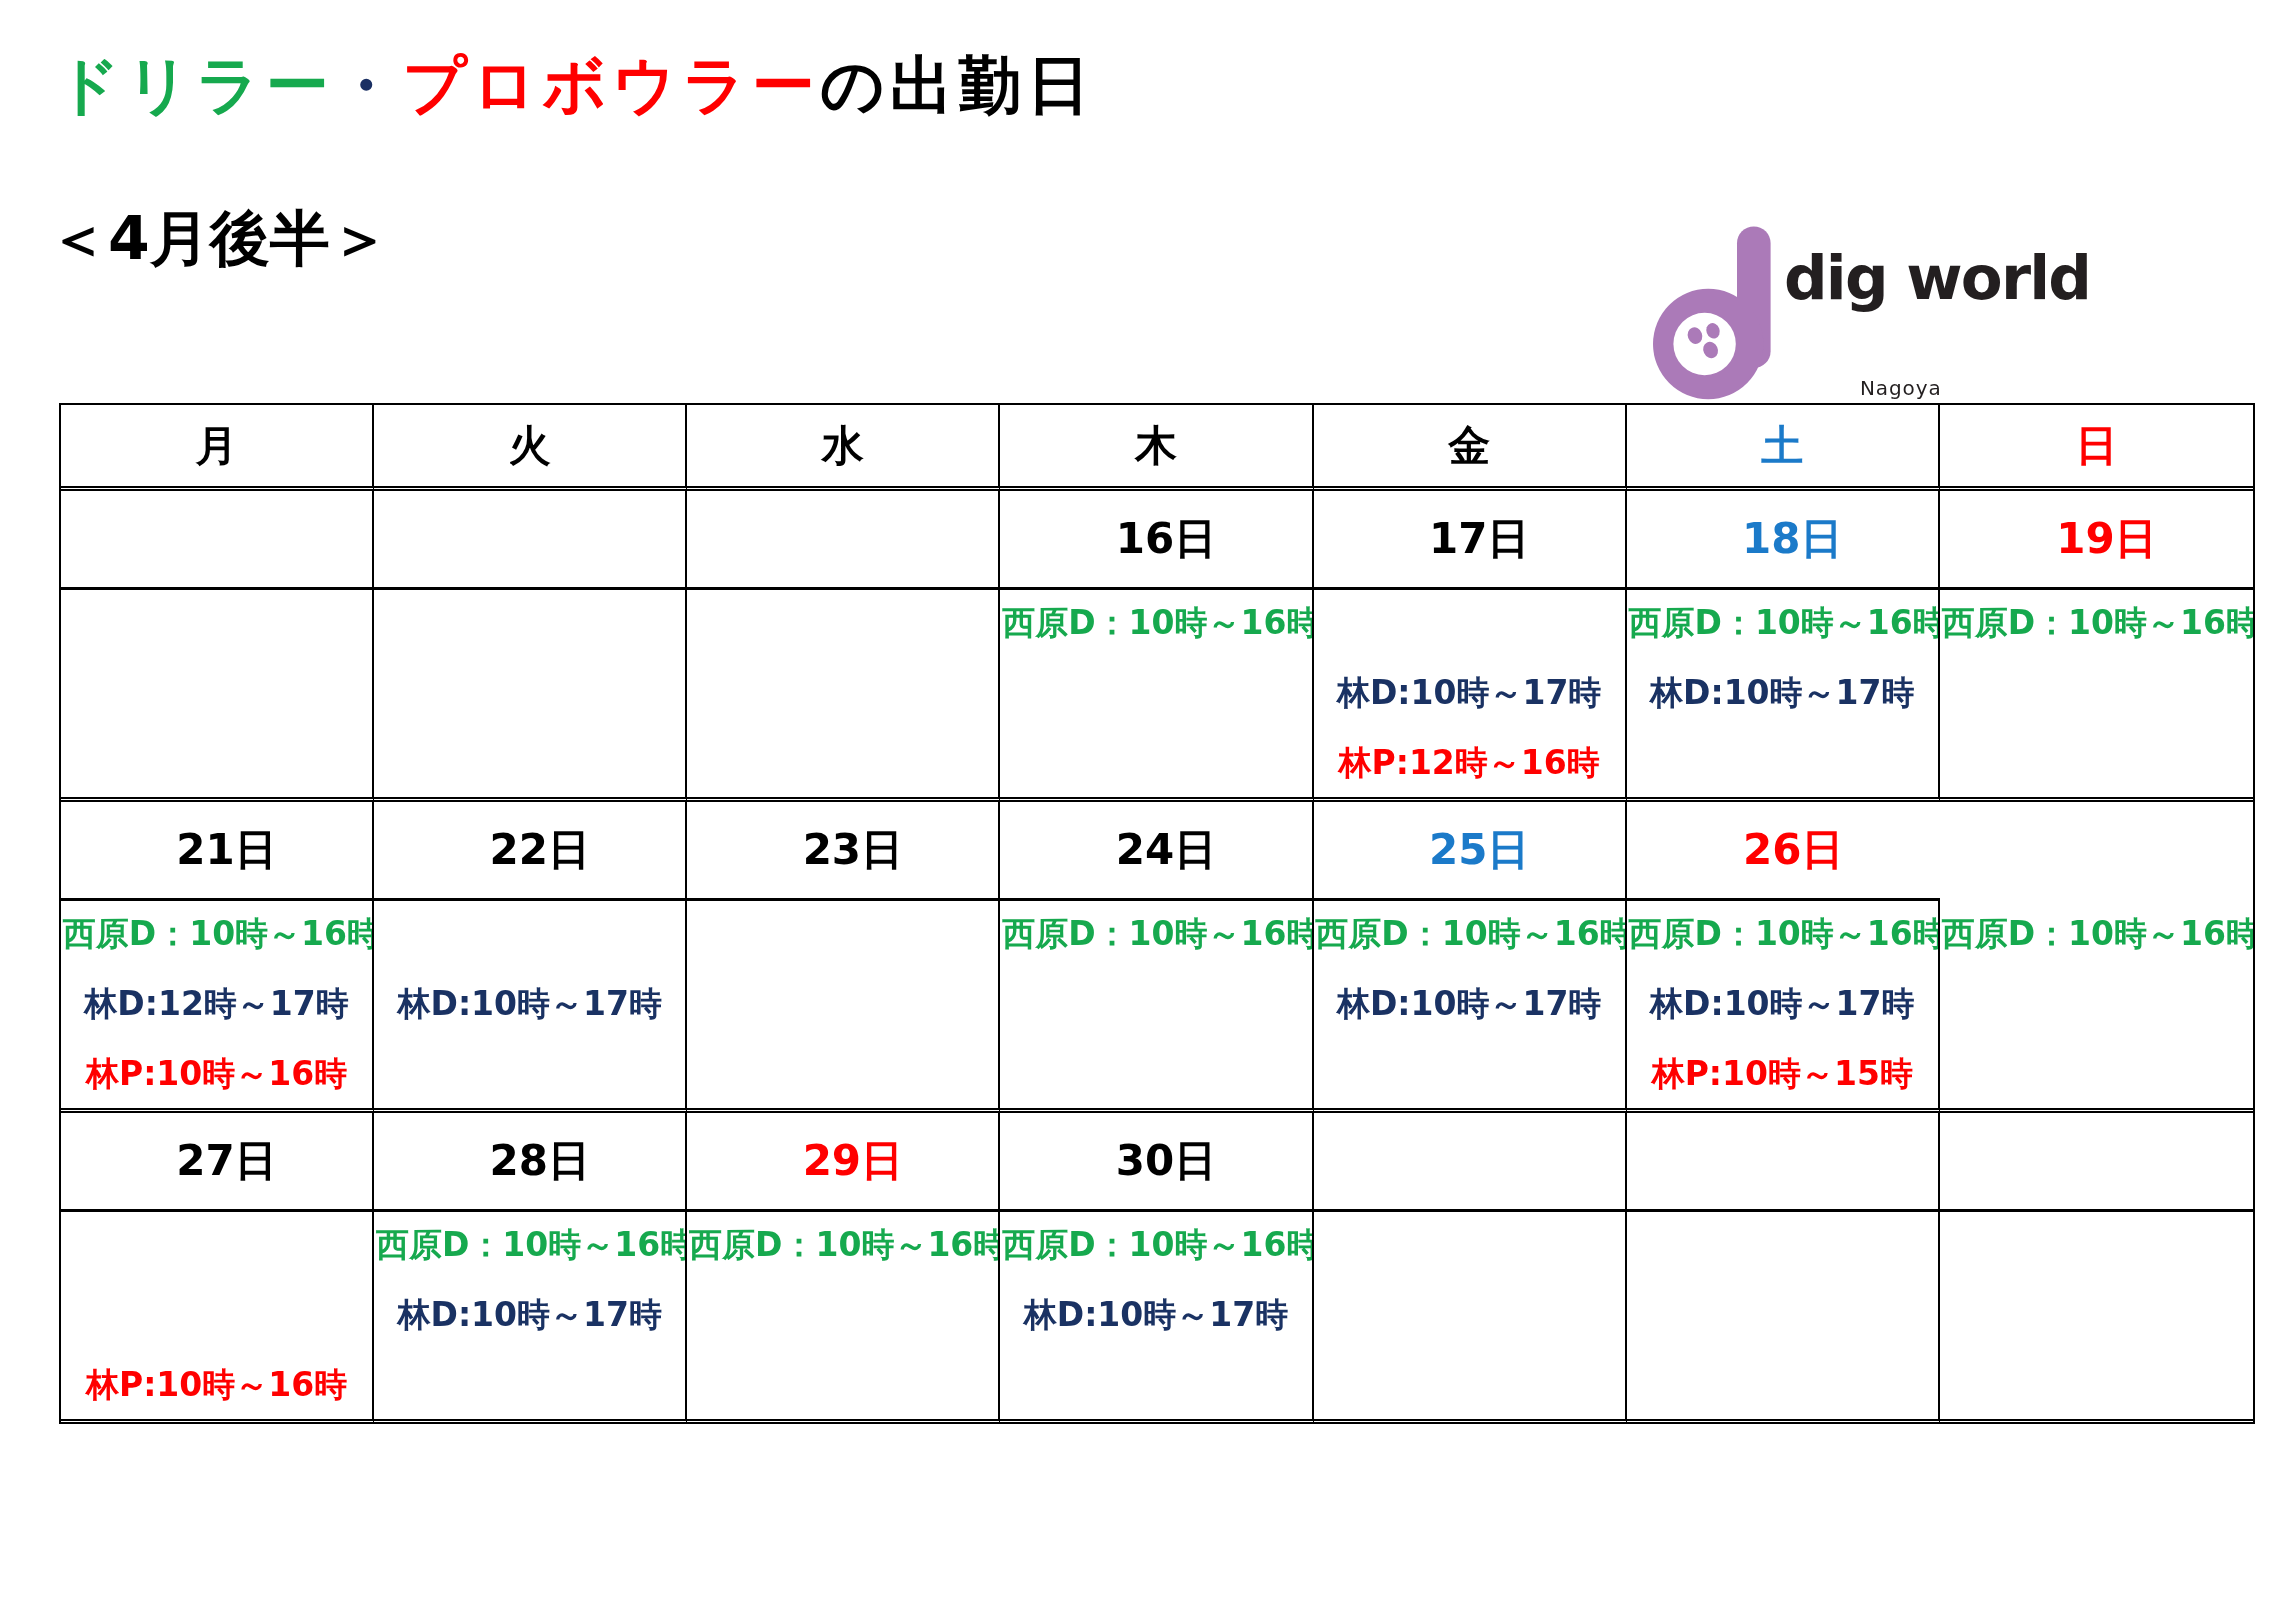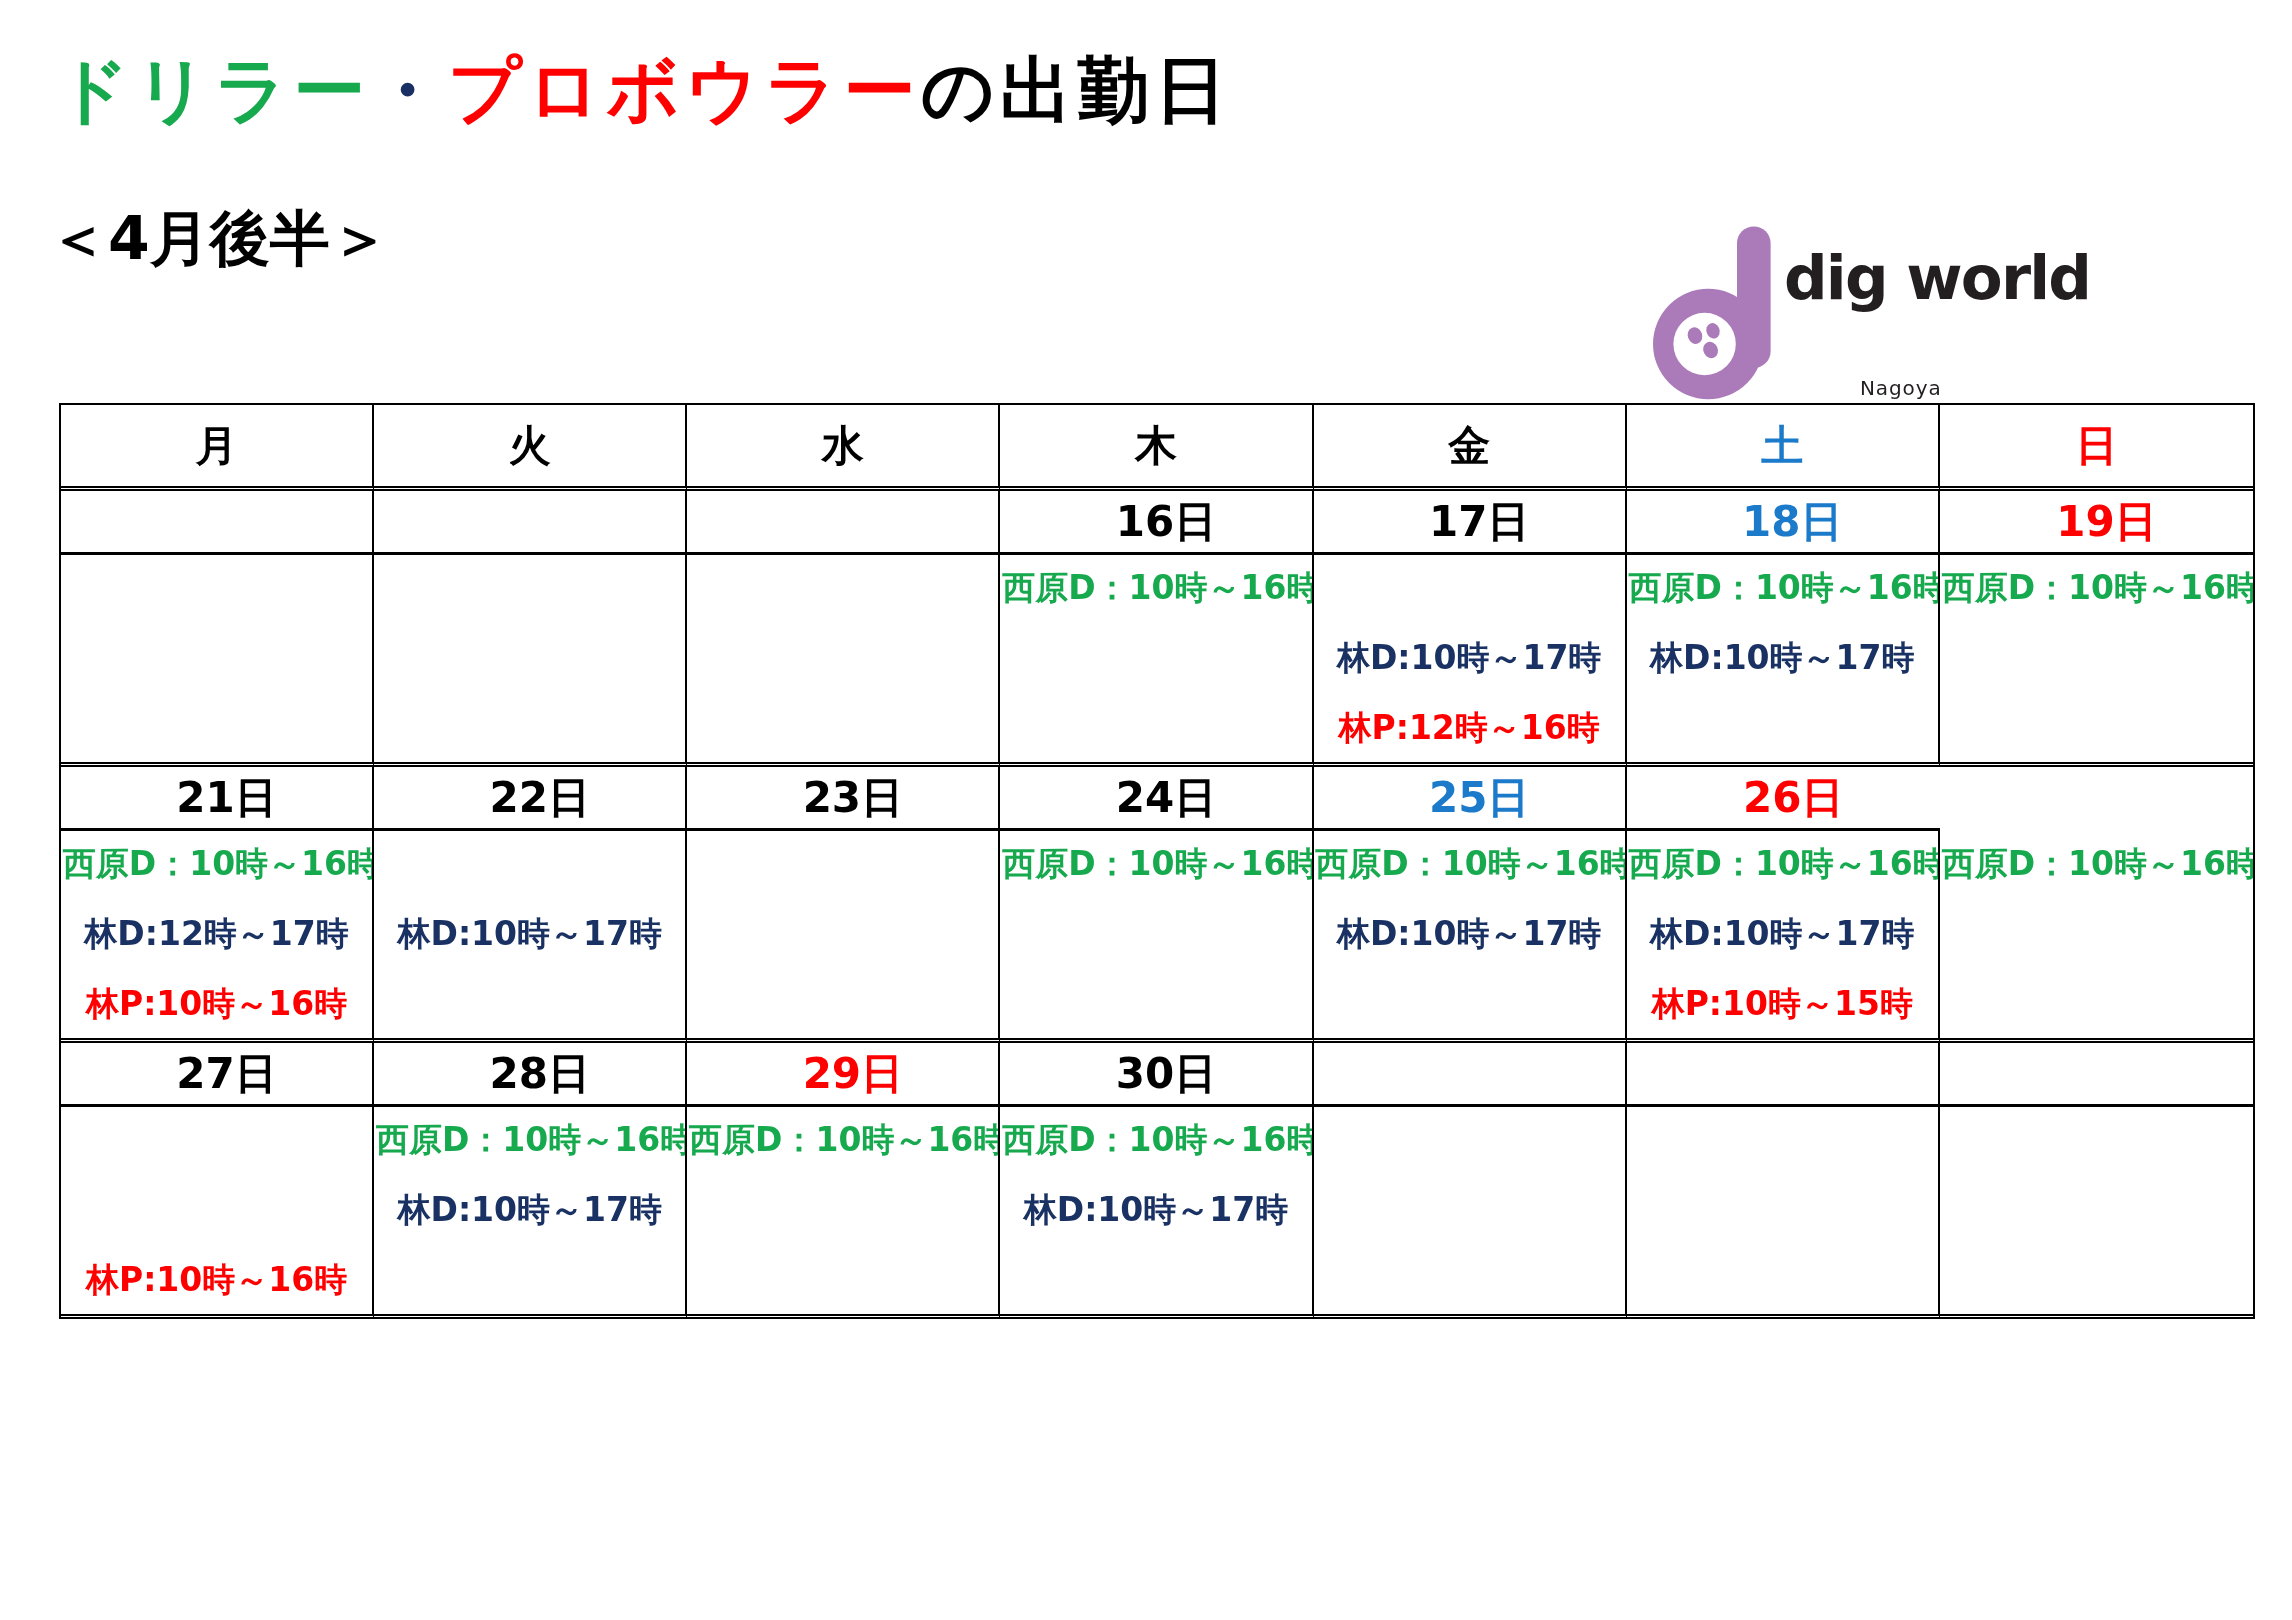--- a/index.html
+++ b/index.html
@@ -13,21 +13,21 @@
   }
   *{box-sizing:border-box;}
   html,body{margin:0;padding:0;}
   body{
     width:2293px;height:1620px;background:#ffffff;position:relative;
     font-family:"DejaVu Sans","Liberation Sans",sans-serif;
   }
   
   .title{
     position:absolute;left:56px;top:43px;
-    font-size:72px;font-weight:bold;letter-spacing:5.4px;white-space:nowrap;
+    font-size:63px;font-weight:bold;letter-spacing:5.4px;white-space:nowrap;
   }
   .seg-green{color:var(--green);}
   .seg-dot{color:#1a2f63;}
   .seg-red{color:var(--red);}
   .seg-black{color:var(--black);}
   .subtitle{
     position:absolute;left:48px;top:199px;
     font-size:60px;font-weight:bold;color:var(--black);letter-spacing:0px;white-space:nowrap;
   }
   
@@ -47,21 +47,21 @@
   }
   .row{display:grid;grid-template-columns:repeat(7,1fr);}
   .row > .cell{border-right:2.7px solid #000;overflow:hidden;}
   .row > .cell:last-child{border-right:none;}
   .dayhead-row .cell{
     height:86px;border-bottom:5.4px double #000;
     display:flex;align-items:center;justify-content:center;
     font-size:42px;font-weight:bold;color:var(--black);
   }
   .date-row .cell{
-    height:64px;border-bottom:3.6px solid #000;
+    height:99px;border-bottom:3.6px solid #000;
     display:flex;align-items:center;justify-content:center;
     font-size:42px;font-weight:bold;color:var(--black);padding-left:20px;
   }
   .shift-row .cell{
     height:212px;border-bottom:5.4px double #000;
     display:flex;flex-direction:column;justify-content:space-between;
     padding:9px 1.8px 10.7px 1.8px;
   }
   .cell[data-color="blue"]{color:var(--blue);}
   .cell[data-color="red"]{color:var(--red);}

